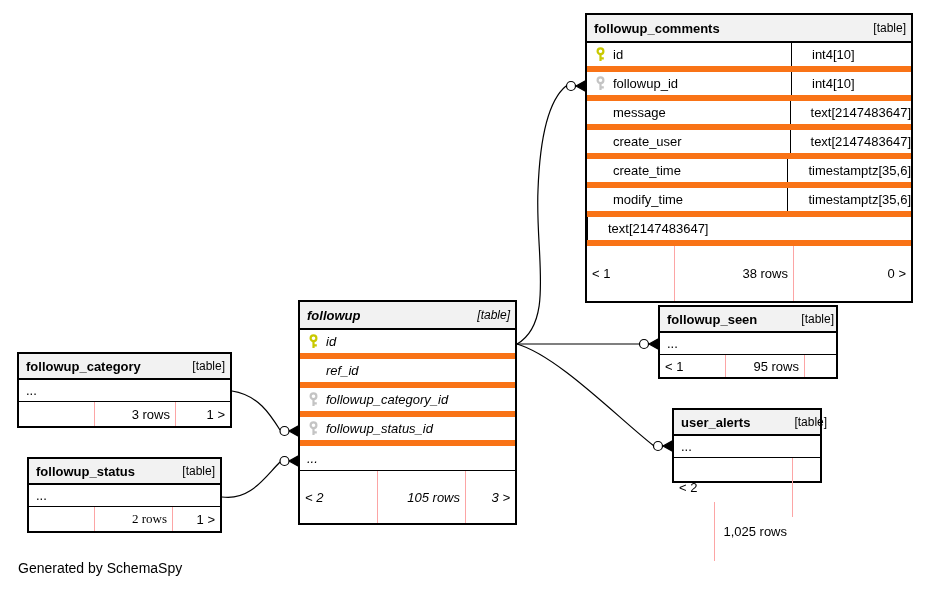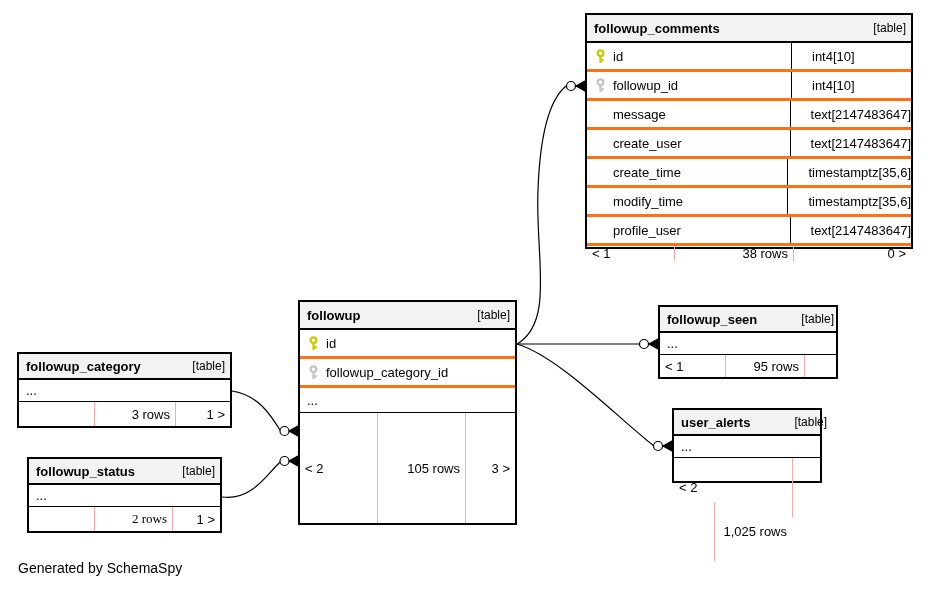--- a/index.html
+++ b/index.html
@@ -9,39 +9,39 @@
   #rel-layer { position:absolute; left:0; top:0; z-index:0; }
 
   .db-table { position:absolute; z-index:1; background:#fff; border:2px solid #000;
     display:flex; flex-direction:column; }
   .db-header { display:flex; justify-content:space-between; align-items:center;
     background:#f2f2f2; border-bottom:2px solid #000; padding:0 5px 0 7px; flex:0 0 28px; }
   .small .db-header { flex:0 0 26px;gap:44px; }
   .tname { font-weight:bold; font-size:13px; }
   .ttag  { font-size:12px; }
 
-  .db-row { display:flex; align-items:center; border-bottom:3px solid #f97316;
+  .db-row { display:flex; align-items:center; border-bottom:6px solid #f97316;
     flex:0 0 29px; font-size:13px; }
   .cname { flex:1 1 auto; display:flex; align-items:center; height:100%; padding-left:8px; }
   .kspace { flex:0 0 18px; display:flex; justify-content:flex-start; align-items:center; }
   .ctype { flex:0 0 120px; border-left:1px solid #000; height:100%;
     display:flex; align-items:center; padding-left:20px; font-size:13px; }
 
   .db-ellipsis { display:flex; align-items:center; border-bottom:1px solid #000;
     padding-left:7px; font-size:13px; flex:0 0 25px; }
   .small .db-ellipsis { flex:0 0 22px; }
 
   .db-footer { display:flex; flex:1 1 auto; font-size:13px; }
   .fcell { display:flex; align-items:center; padding:0 5px; height:100%; }
   .fcell + .fcell { border-left:1px solid #fca5a5; }
   .fprev { justify-content:flex-start; }
   .frows, .fnext { justify-content:flex-end; }
 
-  #t-comments { left:585px; top:13px;  width:328px; height:236px; }
-  #t-followup { left:298px; top:300px; width:219px; height:225px; }
+  #t-comments { left:585px; top:13px;  width:328px; height:290px; }
+  #t-followup { left:298px; top:300px; width:219px; height:225px;font-style:italic; }
   #t-category { left:17px;  top:352px; width:215px; height:76px; }
   #t-status   { left:27px;  top:457px; width:195px; height:76px; }
   #t-seen     { left:658px; top:305px; width:180px; height:74px; }
   #t-alerts   { left:672px; top:408px; width:150px; height:75px; }
 
   #t-comments .fprev { flex:0 0 87px; }  #t-comments .frows { flex:0 0 119px; } #t-comments .fnext { flex:1; }
   #t-followup .fprev { flex:0 0 77px; }  #t-followup .frows { flex:0 0 88px; }  #t-followup .fnext { flex:1; }
   #t-category .fprev { flex:0 0 75px; }  #t-category .frows { flex:0 0 81px;padding-left:12px; }  #t-category .fnext { flex:1; }
   #t-status   .fprev { flex:0 0 65px; }  #t-status   .frows { flex:0 0 78px;font-family:Liberation Serif, serif; }  #t-status   .fnext { flex:1; }
   #t-seen     .fprev { flex:0 0 65px; }  #t-seen     .frows { flex:0 0 79px; }  #t-seen     .fnext { flex:1; }
@@ -126,24 +126,20 @@
     <div class="ctype">timestamptz[35,6]</div>
   </div>
   <div class="db-row">
     <div class="cname">
       <span class="kspace"></span>
       <span>modify_time</span>
     </div>
     <div class="ctype">timestamptz[35,6]</div>
   </div>
   <div class="db-row">
-    <div class="cname">
-      <span class="kspace"></span>
-      <span>profile_user</span>
-    </div>
     <div class="ctype">text[2147483647]</div>
   </div>
   <div class="db-footer">
     <div class="fcell fprev">&lt; 1</div>
     <div class="fcell frows">38 rows</div>
     <div class="fcell fnext">0 &gt;</div>
   </div>
 </div>
 
 <div class="db-table" id="t-followup">
@@ -157,27 +153,44 @@
           <svg class="kicon" width="11" height="15" viewBox="0 0 11 15">
             <circle cx="5.5" cy="4.2" r="2.9" fill="none" stroke-width="2.2" stroke="#c9c900"></circle>
             <path d="M5.5 6.9 L5.5 14 M5.5 11.4 L8.8 11.4" fill="none" stroke-width="2.2" stroke="#c9c900"></path>
           </svg>
         </span>
       <span>id</span>
     </div>
   </div>
   <div class="db-row">
     <div class="cname">
+      <span class="kspace"></span>
+      <span>ref_id</span>
+    </div>
+  </div>
+  <div class="db-row">
+    <div class="cname">
       <span class="kspace">
           <svg class="kicon" width="11" height="15" viewBox="0 0 11 15">
             <circle cx="5.5" cy="4.2" r="2.9" fill="none" stroke-width="2.2" stroke="#c4c4c4"></circle>
             <path d="M5.5 6.9 L5.5 14 M5.5 11.4 L8.8 11.4" fill="none" stroke-width="2.2" stroke="#c4c4c4"></path>
           </svg>
         </span>
       <span>followup_category_id</span>
+    </div>
+  </div>
+  <div class="db-row">
+    <div class="cname">
+      <span class="kspace">
+          <svg class="kicon" width="11" height="15" viewBox="0 0 11 15">
+            <circle cx="5.5" cy="4.2" r="2.9" fill="none" stroke-width="2.2" stroke="#c4c4c4"></circle>
+            <path d="M5.5 6.9 L5.5 14 M5.5 11.4 L8.8 11.4" fill="none" stroke-width="2.2" stroke="#c4c4c4"></path>
+          </svg>
+        </span>
+      <span>followup_status_id</span>
     </div>
   </div>
   <div class="db-ellipsis">...</div>
   <div class="db-footer">
     <div class="fcell fprev">&lt; 2</div>
     <div class="fcell frows">105 rows</div>
     <div class="fcell fnext">3 &gt;</div>
   </div>
 </div>
 

